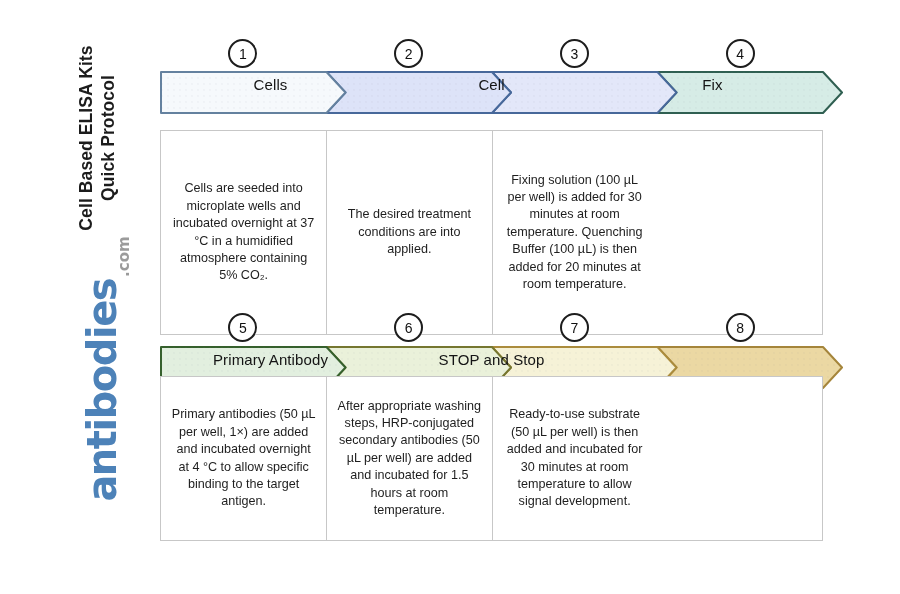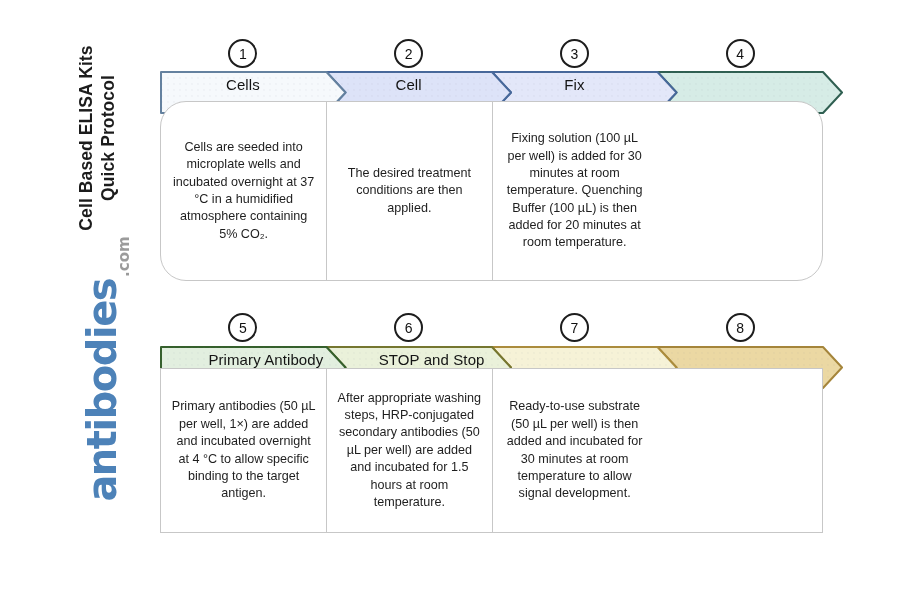--- a/index.html
+++ b/index.html
@@ -42,36 +42,36 @@
     border-radius:50%;background:#ffffff;display:flex;align-items:center;
     justify-content:center;font-size:14px;color:#111;font-weight:400;
   }
 
   .arrow-band{position:absolute;left:160px;width:690px;height:45px;}
   .arrow-band.r1{top:70px;}
   .arrow-band.r2{top:345px;}
 
   .label-row{
     position:absolute;left:160px;width:663px;height:24px;
-    display:grid;grid-template-columns:repeat(4,1fr);
+    display:grid;grid-template-columns:repeat(3,1fr);
   }
   .label-row.r1{top:72px;}
-  .label-row.r2{top:347px;padding-left:23px;}
+  .label-row.r2{top:347px;}
   .arrow-label{
     display:flex;align-items:center;justify-content:center;
     font-size:15px;color:#141414;letter-spacing:.1px;
   }
 
   .box-row{
     position:absolute;left:160px;width:663px;
     display:grid;grid-template-columns:repeat(4,1fr);
     border:1.5px solid #c7c7c7;background:#ffffff;box-sizing:border-box;
   }
-  .box-row.r1{top:101px;height:180px;border-radius:26px;}
-  .box-row.r2{top:368px;height:165px;}
+  .box-row.r1{top:130px;height:205px;}
+  .box-row.r2{top:376px;height:165px;}
   .desc-box{
     display:flex;align-items:center;justify-content:center;
     padding:8px 9px;box-sizing:border-box;
   }
   .desc-box + .desc-box{border-left:1.5px solid #c7c7c7;}
   .desc-text{
     font-size:12.6px;line-height:1.38;color:#1e1e1e;text-align:center;
   }
 </style>
 </head>
@@ -123,21 +123,21 @@
     <div class="arrow-label">Cells</div>
     <div class="arrow-label">Cell</div>
     <div class="arrow-label">Fix</div>
   </div>
 
   <div class="box-row r1">
     <div class="desc-box">
       <div class="desc-text">Cells are seeded into microplate wells and incubated overnight at 37 °C in a humidified atmosphere containing 5% CO₂.</div>
     </div>
     <div class="desc-box">
-      <div class="desc-text">The desired treatment conditions are then applied.</div>
+      <div class="desc-text">The desired treatment conditions are into applied.</div>
     </div>
     <div class="desc-box">
       <div class="desc-text">Fixing solution (100 µL per well) is added for 30 minutes at room temperature. Quenching Buffer (100 µL) is then added for 20 minutes at room temperature.</div>
     </div>
   </div>
 
   <div class="circle-row r2">
     <div class="num-circle">5</div>
     <div class="num-circle">6</div>
     <div class="num-circle">7</div>

